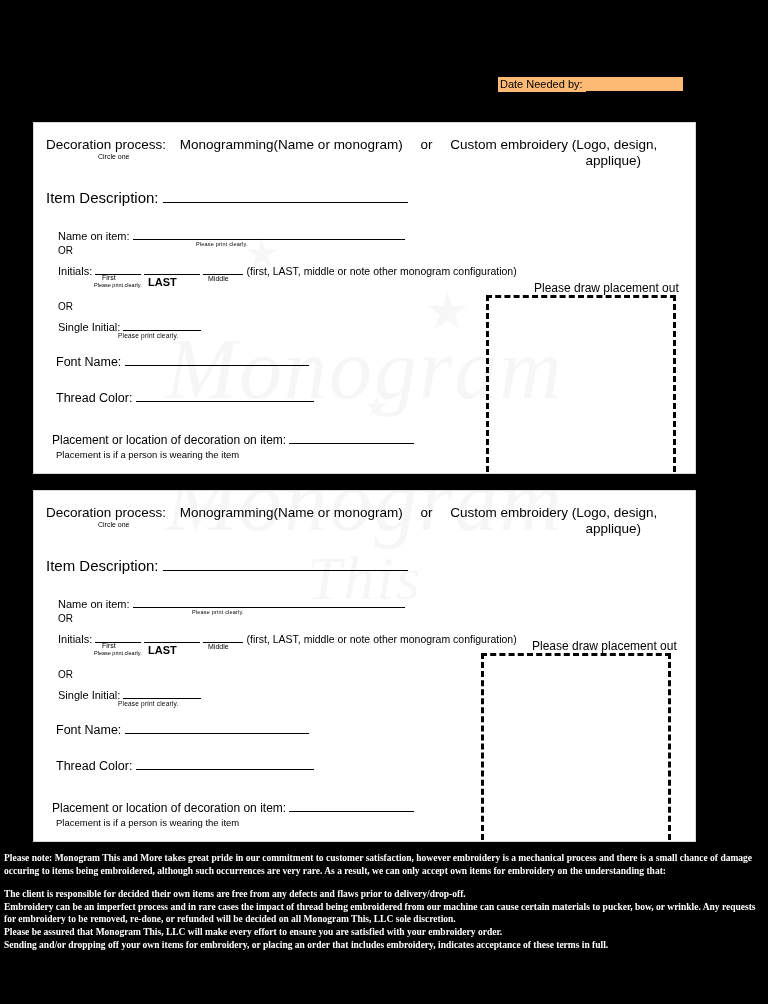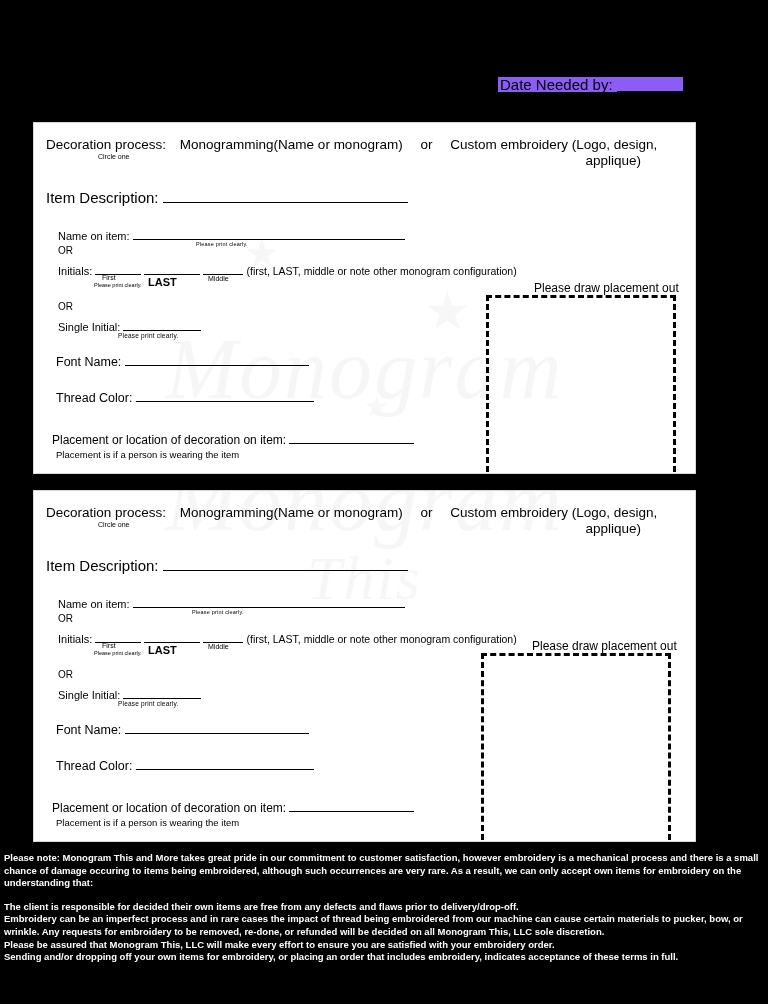--- a/index.html
+++ b/index.html
@@ -15,23 +15,23 @@
     overflow: hidden;
   }
 
   
   .date-needed {
     position: absolute;
     left: 498px;
     top: 77px;
     width: 185px;
     height: 15px;
-    background: #8b5cf6;
+    background: #fdba74;
     color: #000;
-    font-size: 15px;
+    font-size: 11px;
     line-height: 15px;
     white-space: nowrap;
   }
   .date-needed .dn-label {
     padding-left: 2px;
   }
   .date-needed .dn-rule {
     display: inline-block;
     border-bottom: 1px solid #000;
     width: 100px;
@@ -184,21 +184,21 @@
     left: 0;
     top: 852px;
     width: 768px;
     color: #ffffff;
     font-size: 9.5px;
     line-height: 12.6px;
     font-weight: bold;
     padding: 0 4px;
     box-sizing: border-box;
   }
-  .footer p { margin: 0 0 11px 0; }
+  .footer p { margin: 0 0 11px 0; font-family: Liberation Serif, serif; }
   .footer .blk2 p { margin: 0; }
 </style>
 </head>
 <body>
 
 <div class="date-needed">
   <span class="dn-label">Date Needed by:</span>
   <span class="dn-rule"></span>
 </div>
 

